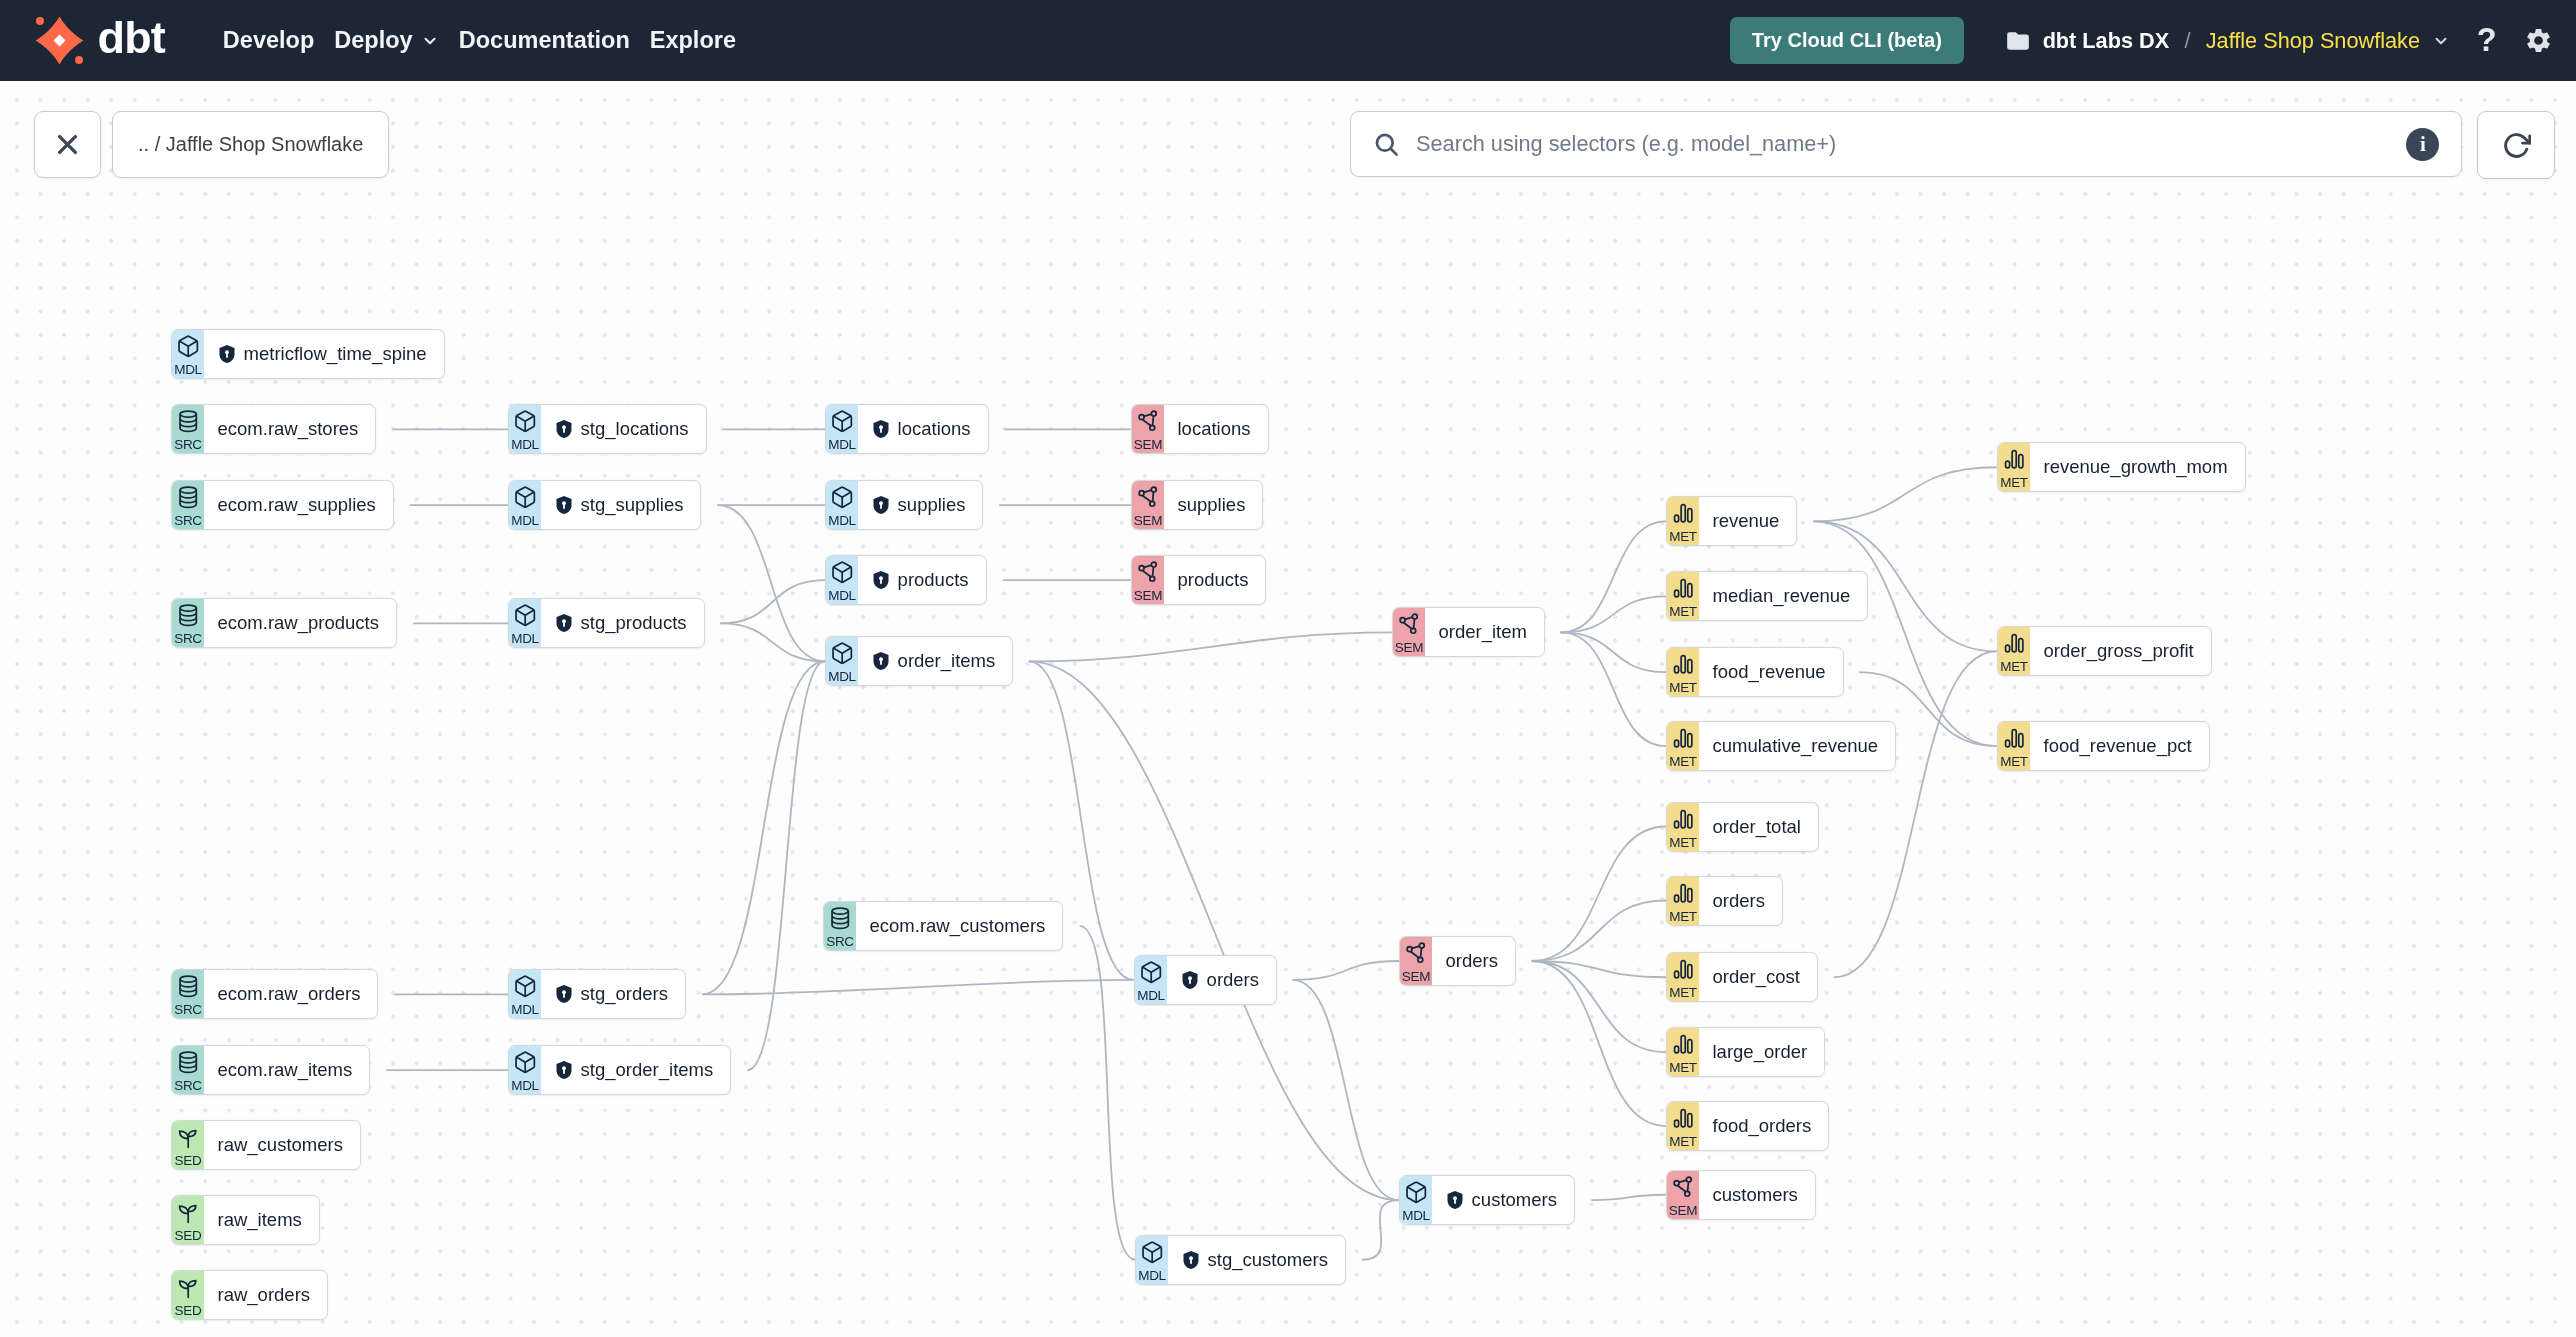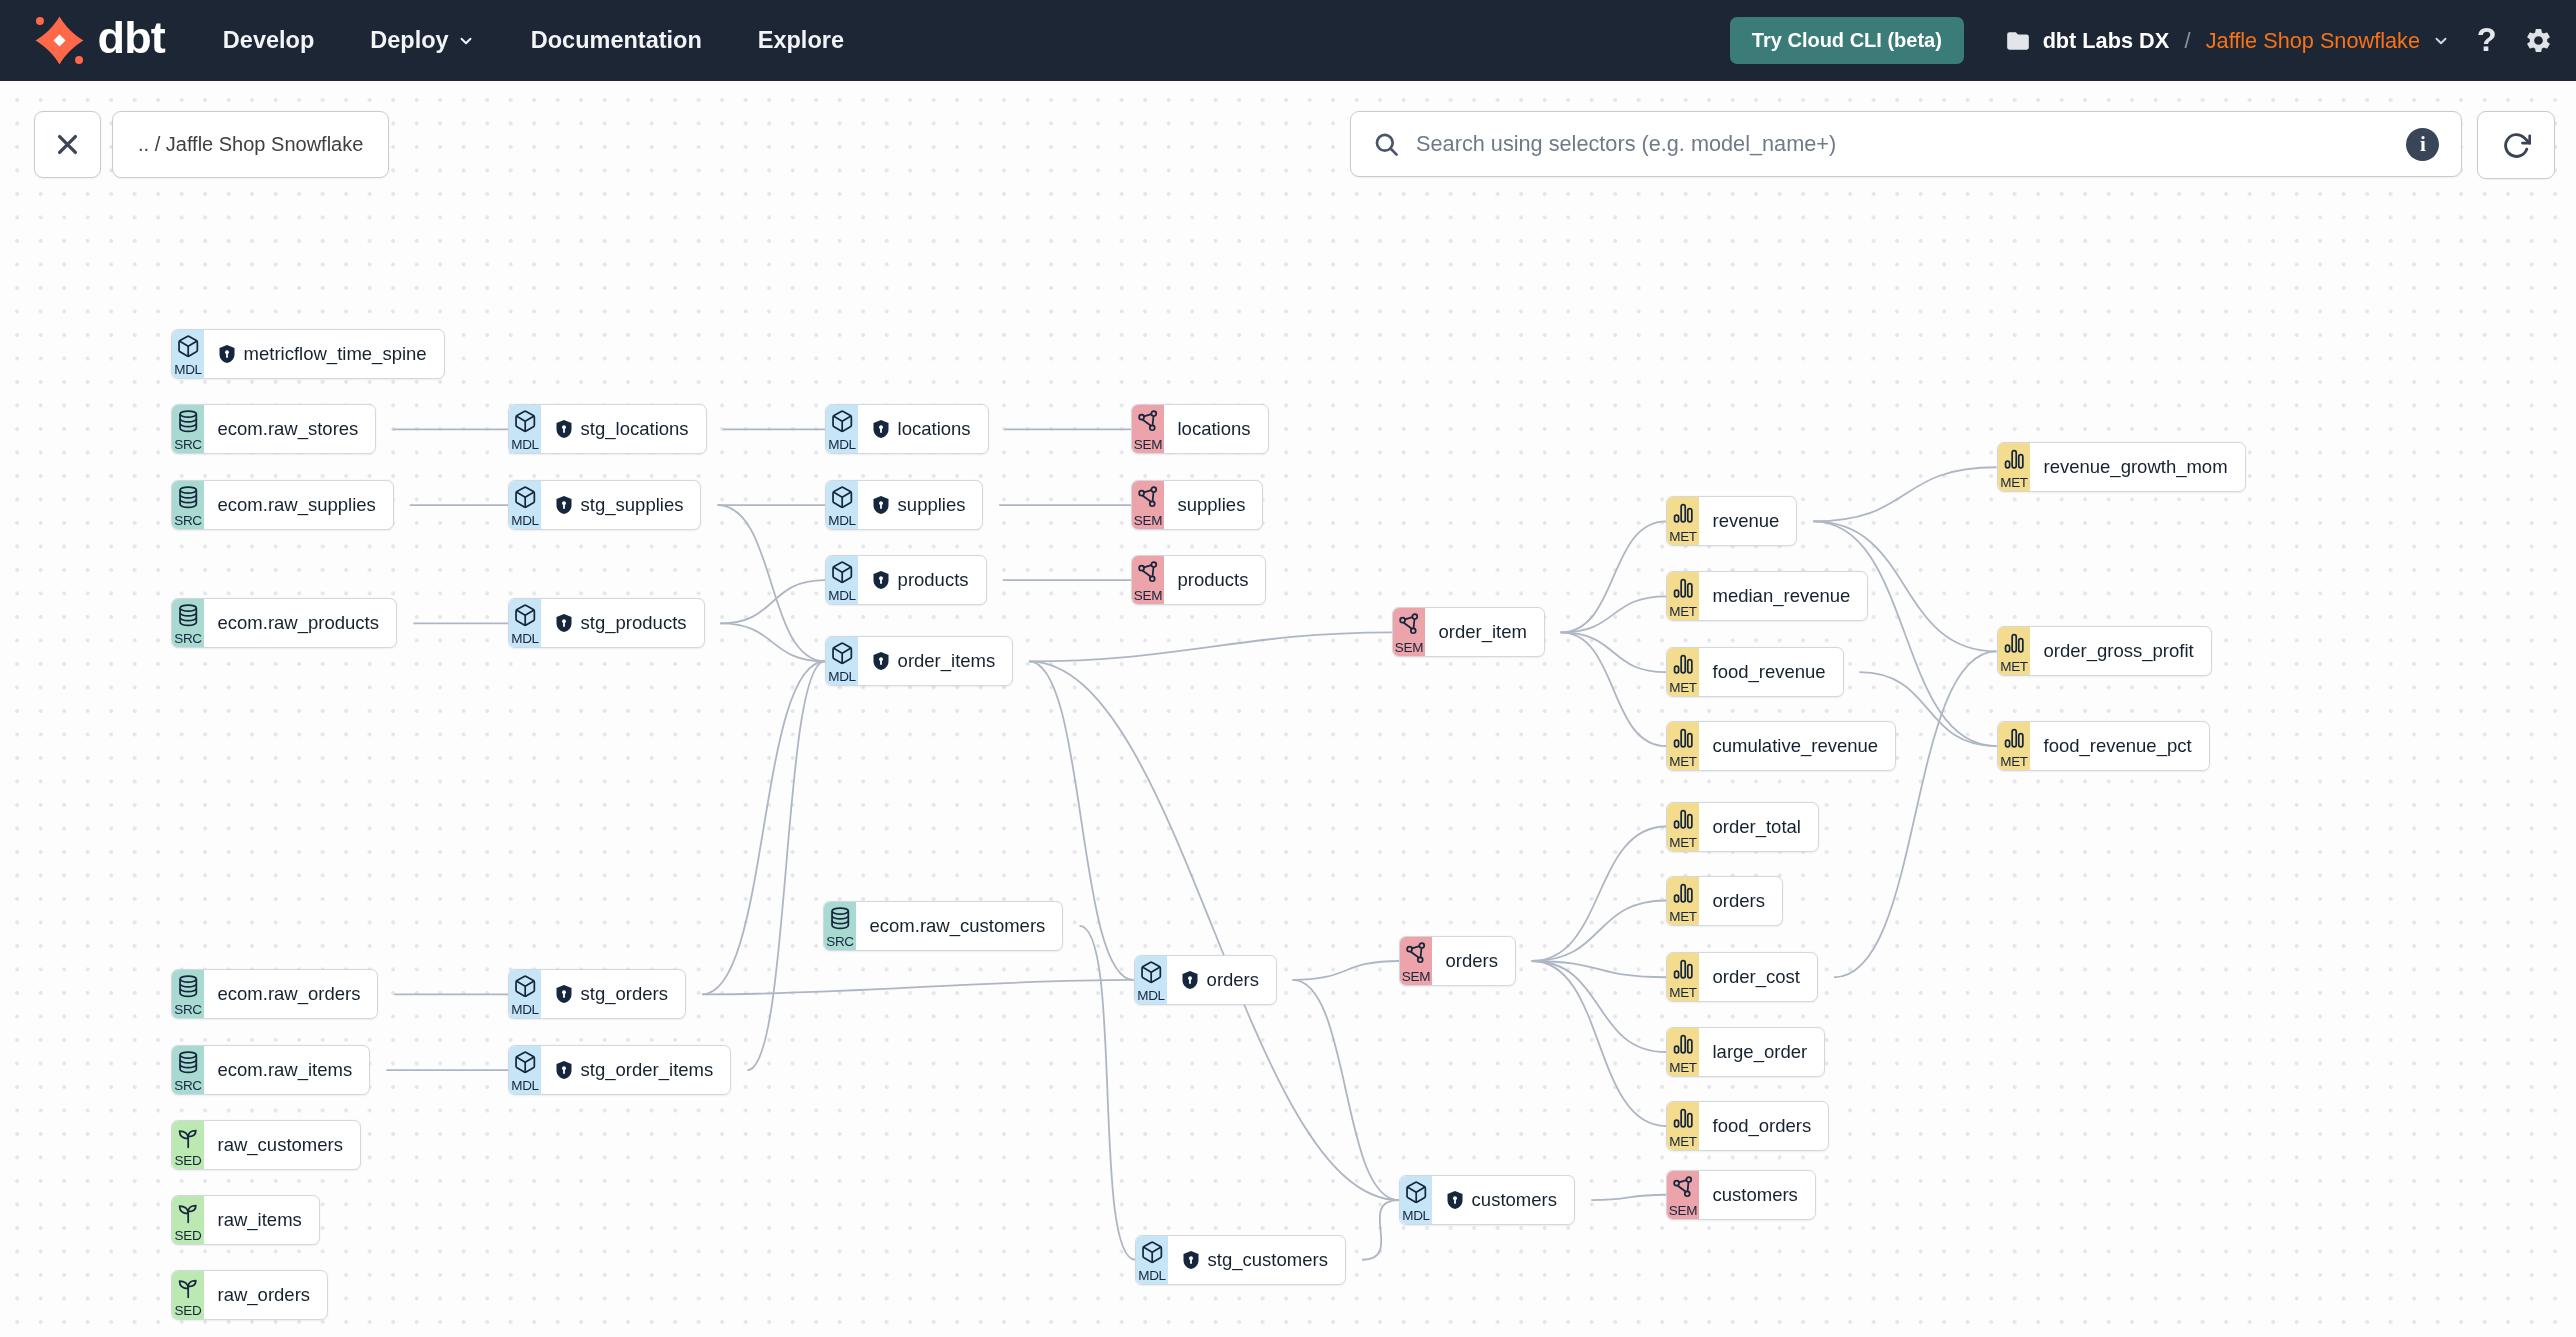--- a/index.html
+++ b/index.html
@@ -8,32 +8,32 @@
     font-family:"Liberation Sans","DejaVu Sans",sans-serif;
     background:#fdfdfe;
   }
   
   .navbar{
     position:absolute;top:0;left:0;right:0;height:81px;
     background:#1c2634;display:flex;align-items:center;z-index:40;
   }
   .logo-wrap{display:flex;align-items:flex-start;gap:12.6px;margin-left:34px;cursor:pointer;}
   .logo-text{color:#fff;font-weight:bold;font-size:45px;letter-spacing:-0.9px;line-height:1;}
-  .nav-items{display:flex;align-items:center;gap:56px;margin-left:58px;}
+  .nav-items{display:flex;align-items:center;gap:20px;margin-left:58px;}
   .nav-item{color:#f2f4f7;font-size:23.5px;font-weight:bold;display:flex;align-items:center;gap:8.1px;cursor:pointer;white-space:nowrap;}
   .nav-right{position:absolute;right:23.5px;top:0;height:81px;display:flex;align-items:center;gap:27px;}
   .cli-btn{
     background:#3b7c78;color:#fff;font-size:20px;font-weight:bold;border:none;
     height:47px;padding:0 21.7px;border-radius:7.2px;cursor:pointer;white-space:nowrap;
     font-family:inherit;
   }
   .acct{display:flex;align-items:center;gap:11.7px;margin-left:14.4px;}
   .acct-name{color:#fff;font-size:21.7px;font-weight:bold;white-space:nowrap;}
   .acct-sep{color:#8b95a5;font-size:21.7px;padding:0 3.6px;}
-  .proj-name{color:#f97316;font-size:21.7px;white-space:nowrap;}
+  .proj-name{color:#fde047;font-size:21.7px;white-space:nowrap;}
   .icon-btn{display:flex;align-items:center;justify-content:center;cursor:pointer;}
   .help-q{color:#e3e7ec;font-size:32.5px;font-weight:bold;line-height:1;}
   
   .canvas{
     position:absolute;top:81px;left:0;right:0;bottom:0;z-index:0;
     background-image:radial-gradient(#e5e6eb 2px, transparent 2.1px);
     background-size:23.5px 23.5px;background-position:5.4px 7.2px;
   }
   #edge-layer{position:absolute;top:0;left:0;z-index:10;pointer-events:none;}
   

